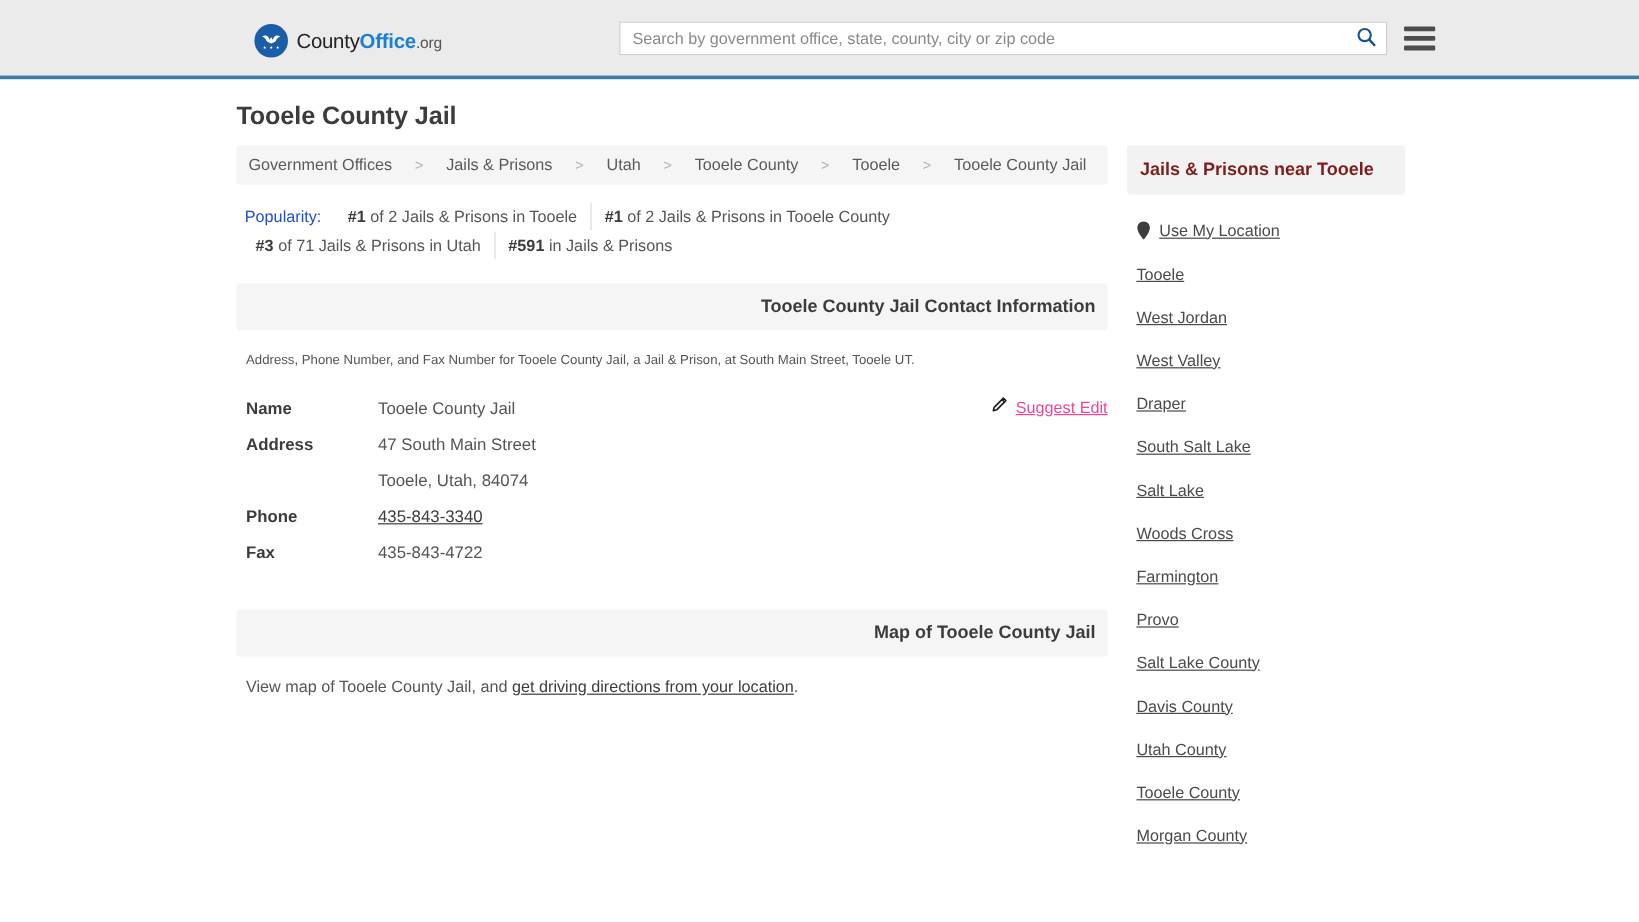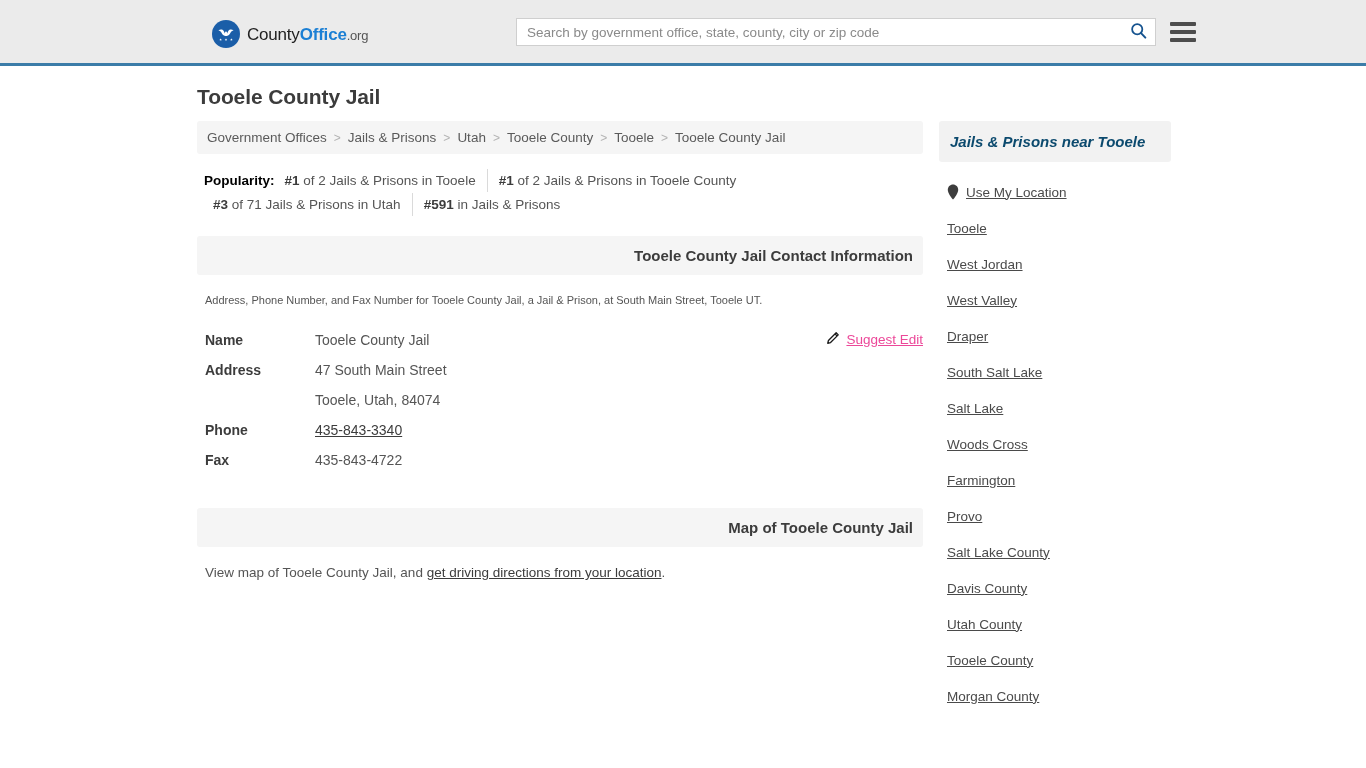--- a/index.html
+++ b/index.html
@@ -133,21 +133,21 @@
   
   .breadcrumb {
     background: #f5f5f5;
     border-radius: 3px;
     padding: 9px 10px;
     font-size: 13.5px;
     color: #5a5a5a;
     display: flex;
     flex-wrap: wrap;
     align-items: center;
-    gap: 0;
+    gap: 12px;
   }
   .breadcrumb a {
     color: #5a5a5a;
     text-decoration: none;
   }
   .breadcrumb .sep {
     color: #b3b3b3;
     margin: 0 7px;
     font-size: 12px;
   }
@@ -155,23 +155,23 @@
 
   
   .popularity {
     margin-top: 15px;
     font-size: 13.5px;
     color: #555555;
     line-height: 23px;
     padding-left: 7px;
   }
   .popularity .pop-label {
-    font-weight: 700;
-    color: #000000;
-    margin-right: 10px;
+    font-weight: 400;
+    color: #1d4ed8;
+    margin-right: 22px;
   }
   .popularity .pop-item {
     display: inline-block;
     padding: 0 11px;
     border-left: 1px solid #dadada;
     white-space: nowrap;
   }
   .popularity .pop-item.first { border-left: 0; padding-left: 0; }
   .popularity .pop-item b { font-weight: 700; color: #3c3c3c; }
   .pop-row2 { display: block; margin-top: 1px; padding-left: 9px; }
@@ -246,22 +246,21 @@
     text-decoration: underline;
   }
 
   
   .aside-bar {
     background: #f2f2f2;
     border-radius: 3px;
     padding: 12px 11px;
     font-size: 15px;
     font-weight: 700;
-    color: #0c4a6e;
-    font-style: italic;
+    color: #7f1d1d;
   }
   .aside-list {
     list-style: none;
     margin-top: 12px;
     padding: 0 8px;
   }
   .aside-list li {
     height: 36px;
     display: flex;
     align-items: center;

